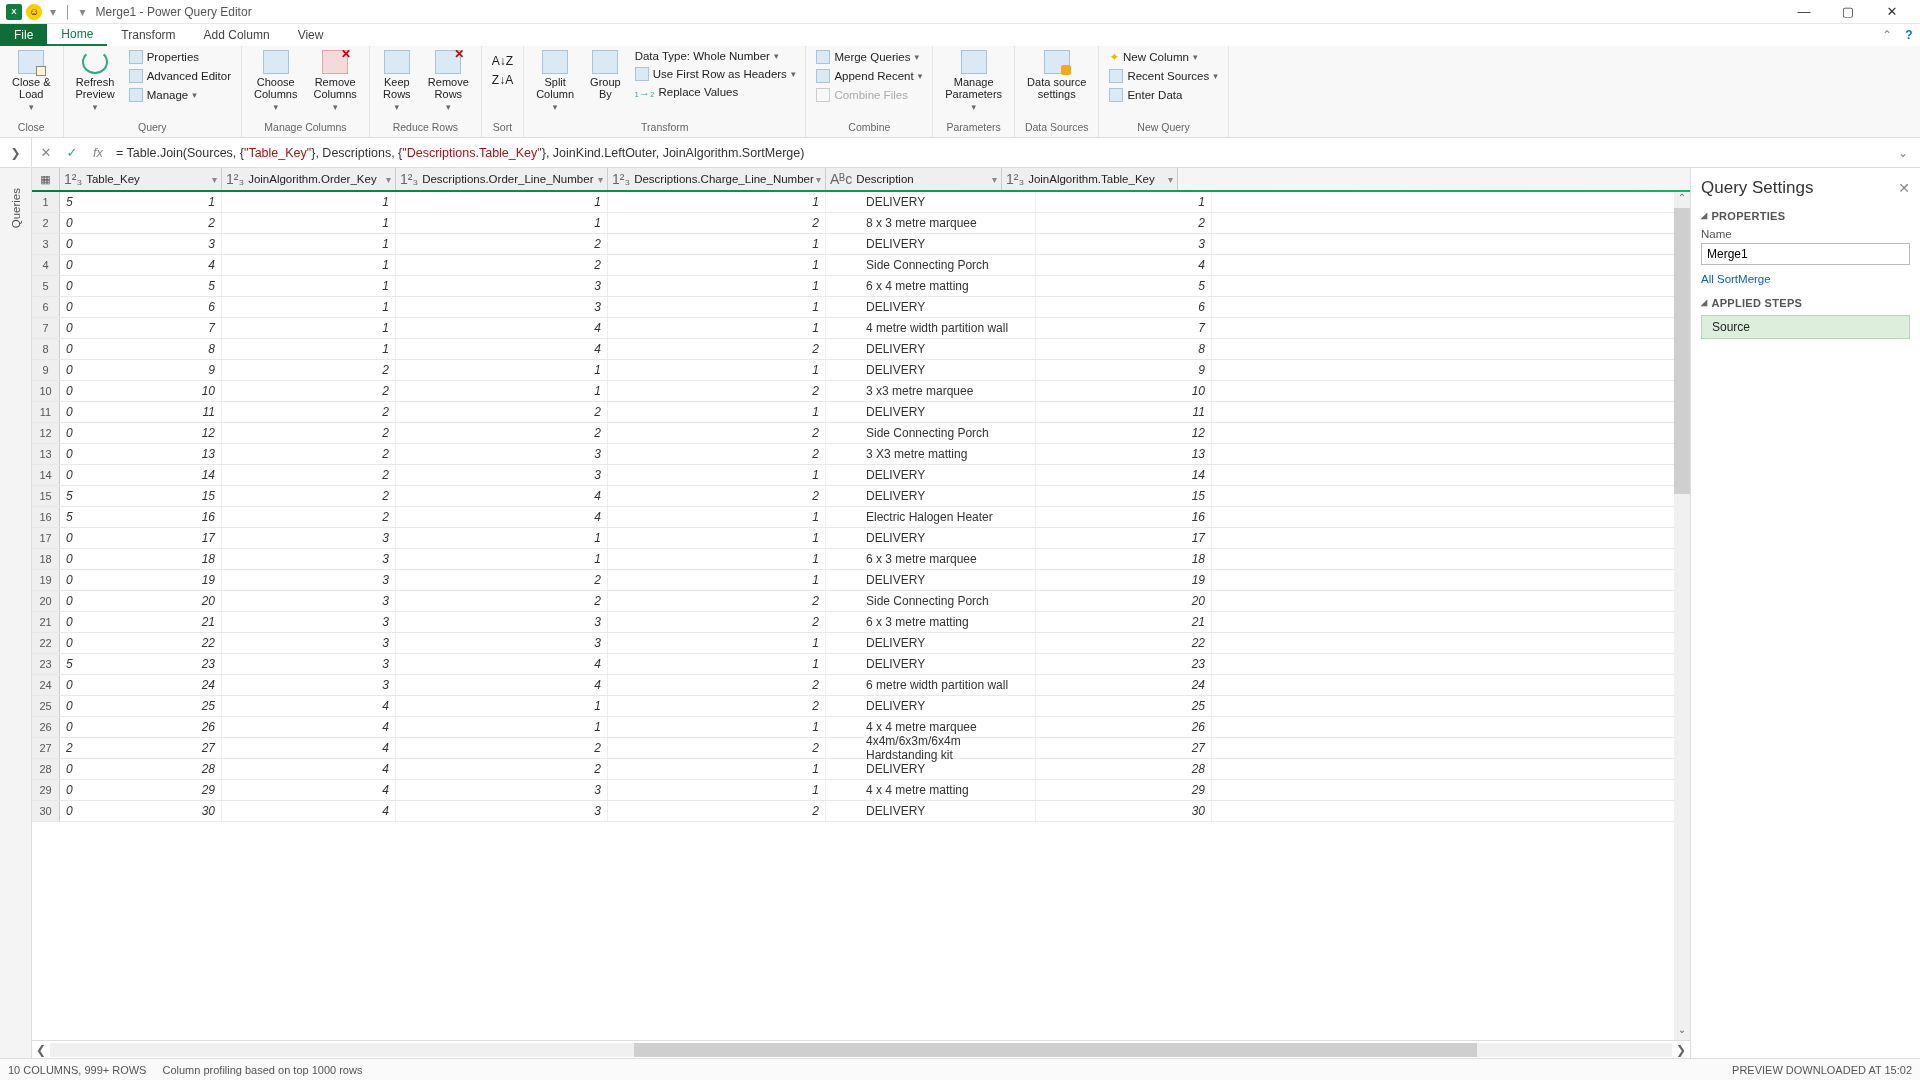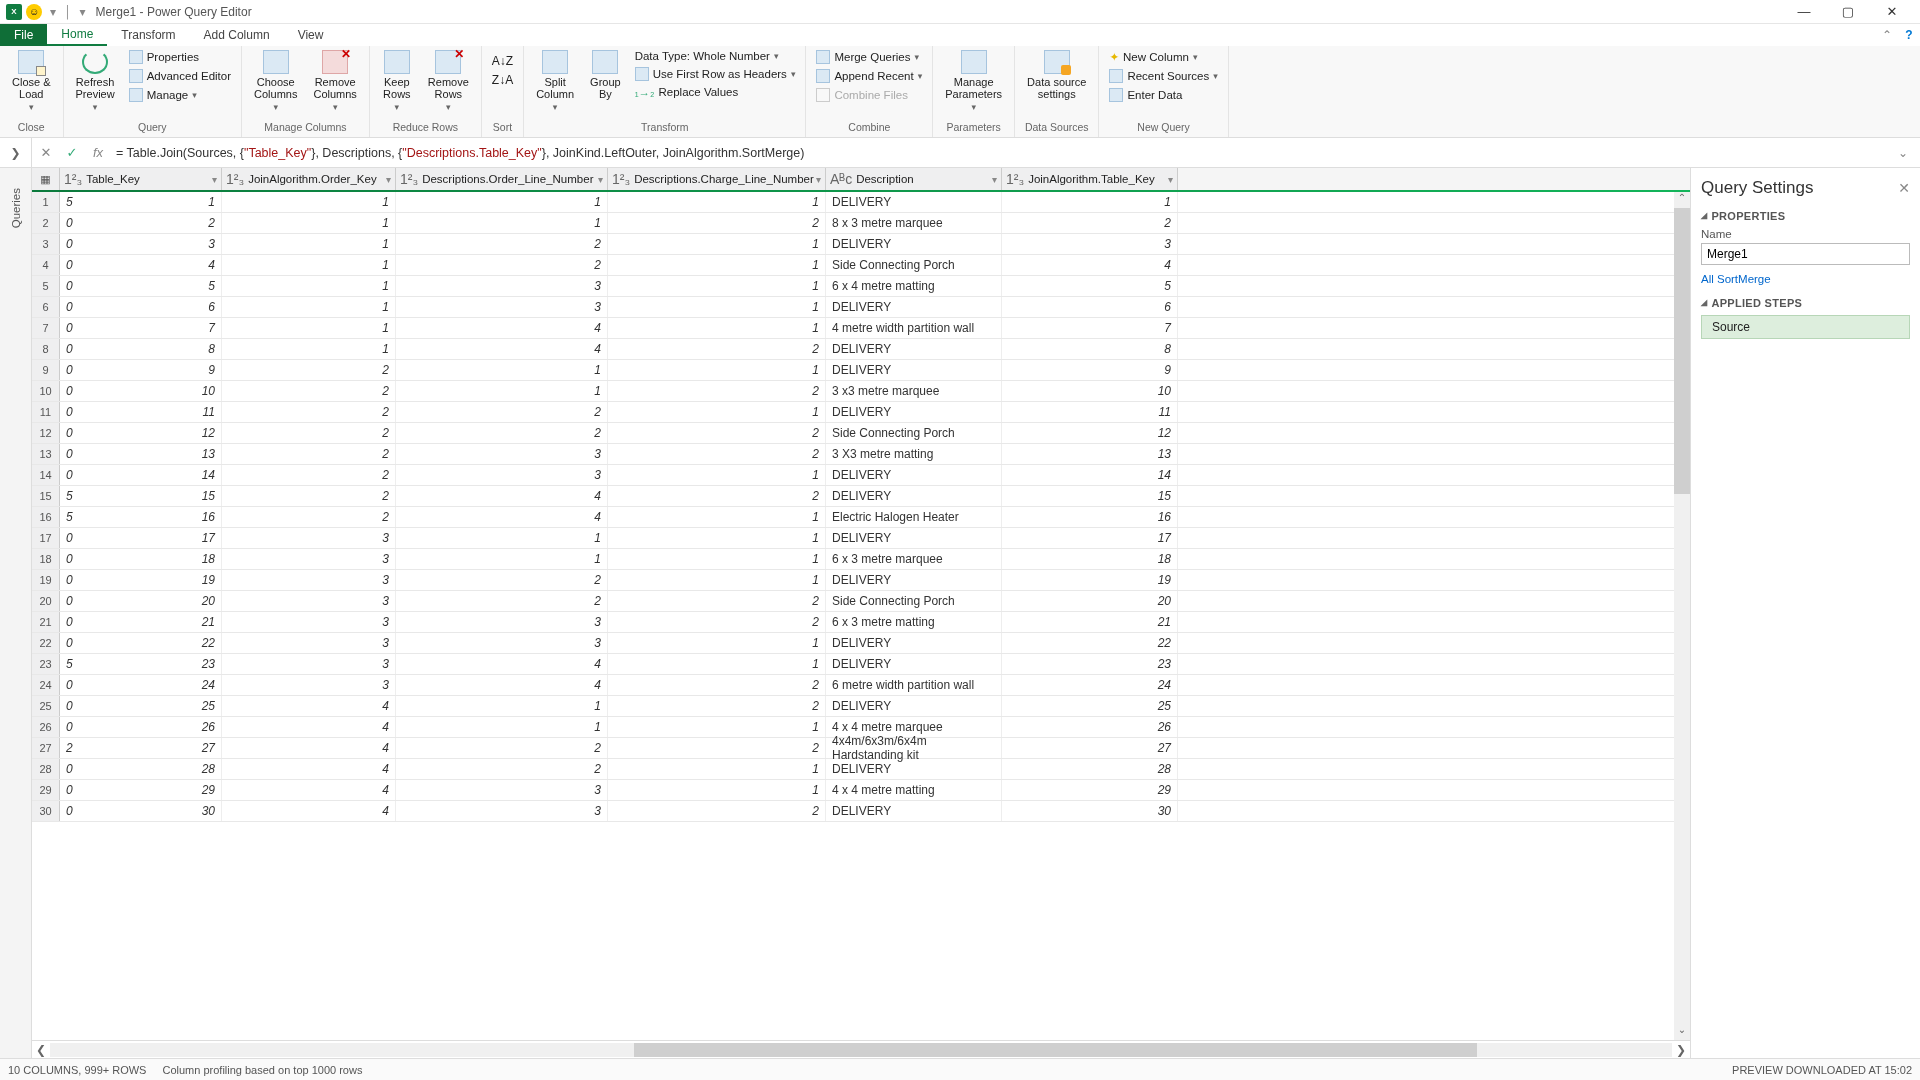--- a/index.html
+++ b/index.html
@@ -54,21 +54,21 @@
 .grid-header::after { content:""; position:absolute; left:0; right:0; bottom:-2px; height:2px; background:linear-gradient(to right,#0b7a3c,#13b45a);}
 .corner { width:28px; border-right:1px solid #ccc; display:flex;align-items:center;justify-content:center;background:#efeff0;color:#555;font-size:11px;}
 .colhead { display:flex; align-items:center; border-right:1px solid #ccc; padding:0 4px; gap:4px; background:#efeff0; font-size:11.5px; position:relative; }
 .colhead .type { color:#666; font-style:normal; font-size:14px; }
 .colhead .nm { flex:1; overflow:hidden; white-space:nowrap; text-overflow:ellipsis; }
 .colhead .dd { color:#888; font-size:10px; position:absolute; right:4px; }
 .grid-rows { flex:1; overflow:hidden; }
 .grow { display:flex; height:21px; border-bottom:1px solid #e8e8e8; }
 .rownum { width:28px; border-right:1px solid #ccc; background:#efeff0; color:#555; font-size:11px; display:flex;align-items:center;justify-content:center; }
 .cell { border-right:1px solid #eee; display:flex; align-items:center; padding:0 6px; font-size:12px; font-style: italic; color:#333; }
-.cell.txt { font-style: normal; }
+.cell.txt { font-style: normal; margin-left: 34px; }
 .cell.r { justify-content:flex-end; }
 .hscroll { height:18px; border-top:1px solid #ddd; display:flex; align-items:center; }
 .hscroll .arrow { width:18px; text-align:center; color:#666; }
 .hscroll .track { flex:1; height:14px; background:#f0f0f0; position:relative; }
 .hscroll .thumb { position:absolute; left:36%; width:52%; height:14px; background:#cfcfcf; }
 .vscroll { position:absolute; right:0; top:24px; bottom:18px; width:16px; background:#f0f0f0; display:flex; flex-direction:column; }
 .vscroll .arrow { height:16px; text-align:center; color:#666; font-size:10px; }
 .vscroll .track { flex:1; position:relative; }
 .vscroll .thumb { position:absolute; top:0; height:35%; width:100%; background:#cfcfcf; }
 

